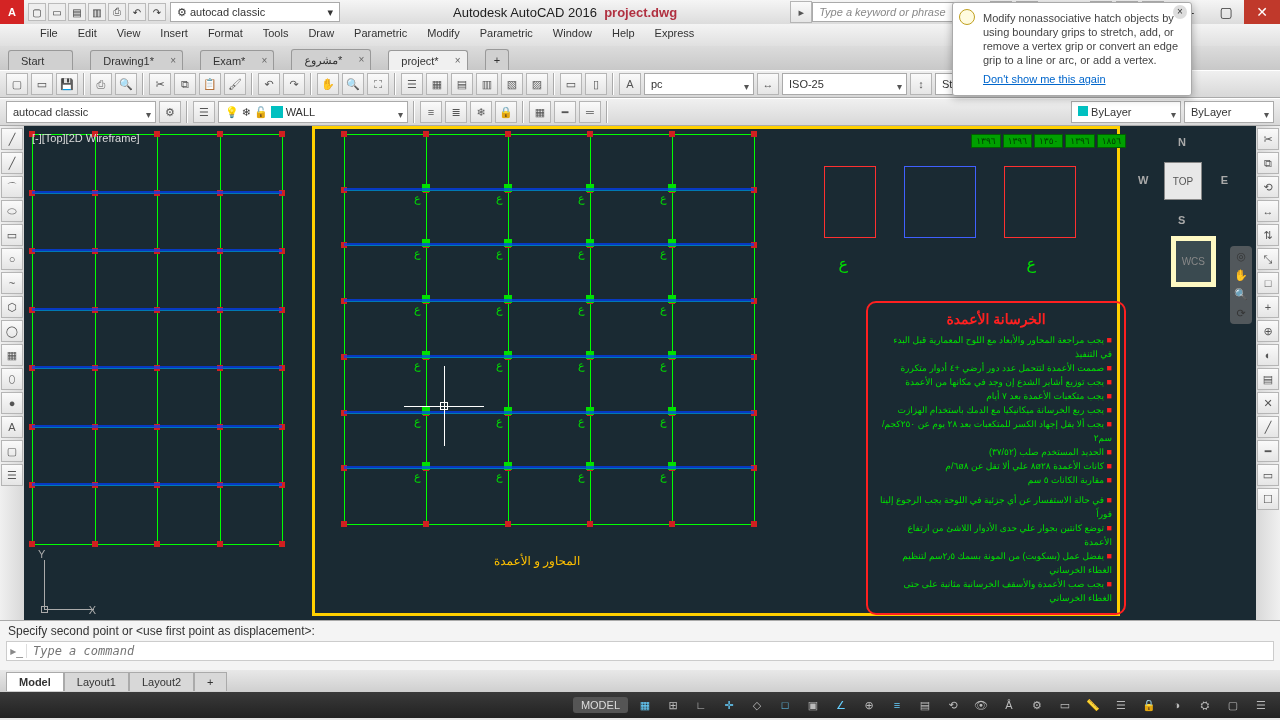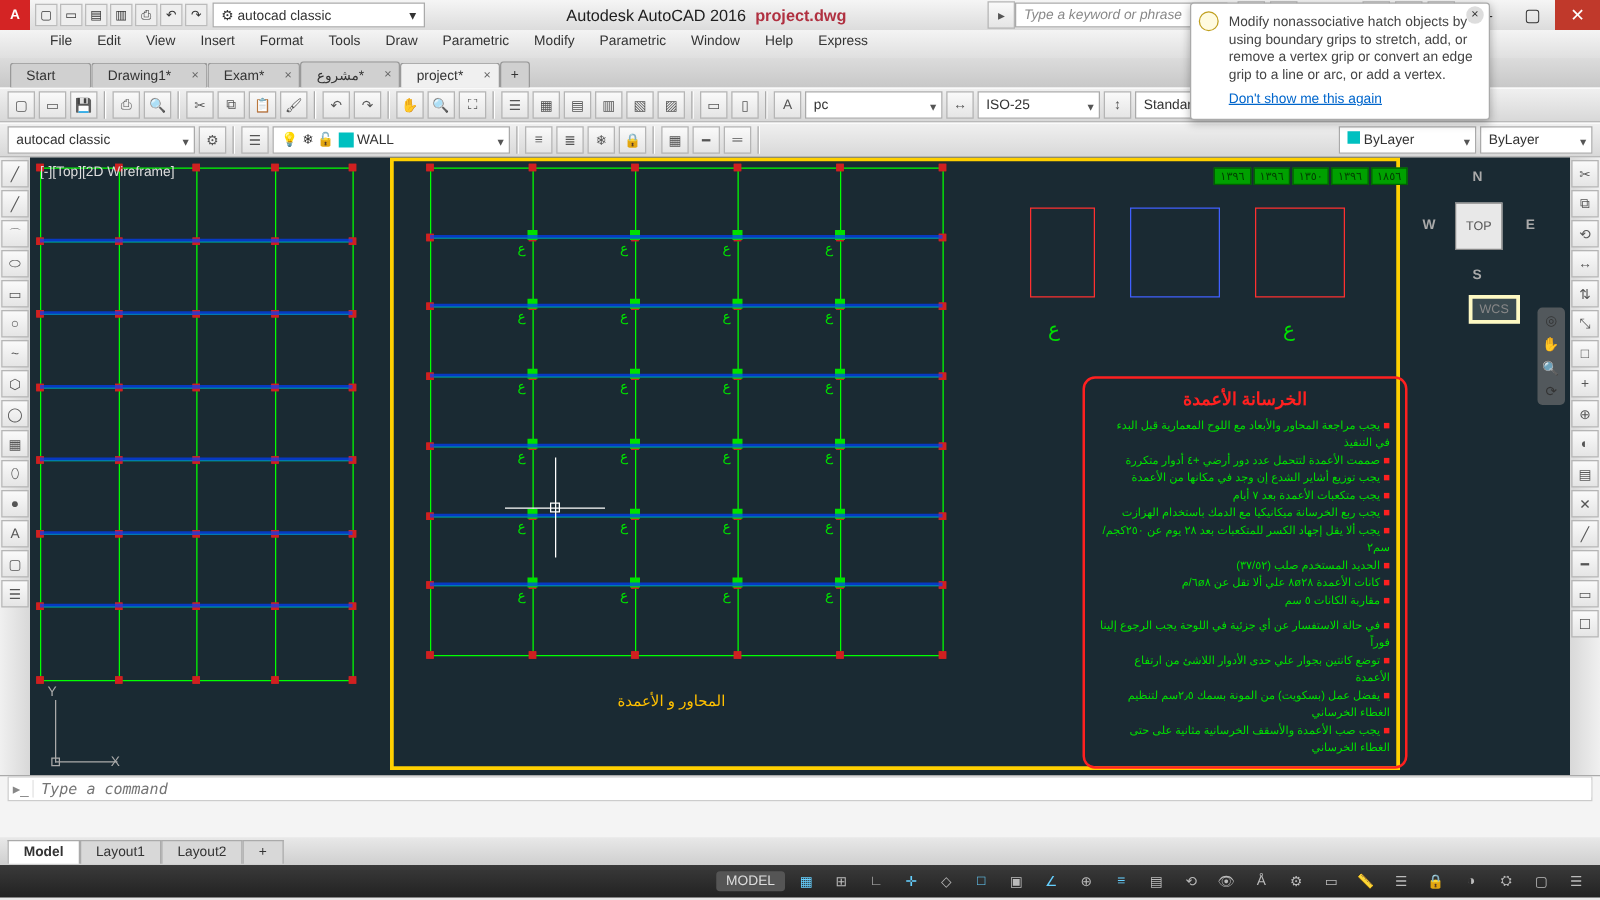--- a/index.html
+++ b/index.html
@@ -12,21 +12,21 @@
 .title { flex:1; text-align:center; font-size:13px; color:#505050; }
 .title .app { color:#202020; }
 .title .file { color:#b03040;font-weight:bold; }
 .search-box { width:170px; height:20px; background:#fff; border:1px solid #aaa; padding:0 6px; color:#888; font-style:italic; line-height:18px; }
 .signin { display:flex; align-items:center; gap:4px; padding:0 8px; }
 .winbtns { display:flex; margin-left:auto; }
 .winbtns div { width:36px; height:24px; text-align:center; line-height:24px; font-size:14px; }
 .winbtns .close { background:#c0392b; color:#fff; }
 .menubar { height:22px; background:linear-gradient(#f4f4f4,#e0e0e0); display:flex; padding-left:30px; }
 .menubar div { padding:3px 10px; cursor:pointer; }
-.tabs { height:24px; background:linear-gradient(#dcdcdc,#c8c8c8); display:flex; align-items:flex-end; padding-left:8px; gap:0; }
+.tabs { height:24px; background:linear-gradient(#dcdcdc,#c8c8c8); display:flex; align-items:flex-end; padding-left:8px; gap:17px; }
 .tab { padding:4px 28px 3px 12px; border:1px solid #999; border-bottom:none; border-radius:3px 3px 0 0; background:#d0d0d0; position:relative; font-size:11px; }
 .tab.active { background:#f0f0f0; }
 .tab .x { position:absolute; right:6px; top:4px; font-size:10px; color:#666; }
 .tab.add { padding:4px 8px; }
 .toolrow { height:28px; background:linear-gradient(#f0f0f0,#d8d8d8); border-top:1px solid #fff; border-bottom:1px solid #aaa; display:flex; align-items:center; padding:0 6px; gap:3px; }
 .tbtn { width:22px; height:22px; border:1px solid #b5b5b5; background:linear-gradient(#fafafa,#e5e5e5); cursor:pointer; display:flex; align-items:center; justify-content:center; font-size:11px; color:#555; }
 .sep { width:2px; height:22px; border-left:1px solid #aaa; border-right:1px solid #fff; margin:0 2px; }
 .combo { height:22px; border:1px solid #aaa; background:#fff; padding:0 18px 0 6px; line-height:20px; position:relative; }
 .combo::after { content:"▾"; position:absolute; right:4px; top:3px; font-size:10px; color:#555; }
 .layer-combo { width:190px; display:flex; align-items:center; gap:3px; }
@@ -48,21 +48,21 @@
 .crosshair::after { width:1px; height:80px; top:-40px; left:0; }
 .crosshair .box { width:8px; height:8px; border:1px solid #fff; position:absolute; left:-4px; top:-4px; }
 .notes-box { position:absolute; border:2px solid #ff2020; border-radius:10px; padding:8px 12px; direction:rtl; text-align:right; }
 .notes-box .title { color:#ff2020; font-size:14px; font-weight:bold; text-align:center; direction:rtl; margin-bottom:6px; }
 .notes-box .ln { color:#00e000; font-size:9px; line-height:14px; direction:rtl; }
 .notes-box .bul { color:#ff2020; }
 .viewcube { position:absolute; right:28px; top:10px; width:90px; height:90px; }
 .viewcube .cube { width:38px; height:38px; background:#e8e8e8; border:1px solid #888; position:absolute; left:26px; top:26px; text-align:center; line-height:38px; font-size:10px; color:#555; }
 .viewcube .dir { position:absolute; color:#aaa; font-size:11px; font-weight:bold; }
 .navbar { position:absolute; right:4px; top:120px; width:22px; background:rgba(120,120,120,.6); border-radius:4px; padding:4px 0; display:flex; flex-direction:column; gap:6px; align-items:center; }
-.wcs { position:absolute; right:40px; top:110px; color:#888; background:#3a4a50; border:3px solid #fef9c3; padding:3px 6px; font-size:10px; }
+.wcs { position:absolute; right:40px; top:110px; color:#888; background:#3a4a50; border:5px solid #fef9c3; padding:15px 6px; font-size:10px; }
 .ucs { position:absolute; left:10px; bottom:10px; color:#aaa; font-family:monospace; }
 .tooltip { position:absolute; right:88px; top:2px; width:240px; background:#fff; border:1px solid #aaa; border-radius:3px; box-shadow:0 2px 8px rgba(0,0,0,.3); padding:8px 10px 10px 30px; z-index:20; }
 .tooltip .bulb { position:absolute; left:6px; top:6px; width:16px; height:16px; border:1px solid #c0a020; border-radius:50%; background:#fffbe0; }
 .tooltip .ttl { font-weight:bold; font-size:12px; margin-bottom:4px; }
 .tooltip .body { font-size:11px; color:#444; line-height:14px; }
 .tooltip .link { color:#0066cc; text-decoration:underline; margin-top:6px; display:block; cursor:pointer; }
 .tooltip .xx { position:absolute; right:4px; top:2px; width:14px; height:14px; background:#ddd; border-radius:50%; text-align:center; line-height:13px; font-size:10px; cursor:pointer; }
 .cmdarea { height:50px; background:#f4f4f4; border-top:1px solid #aaa; font-family:Consolas,monospace; font-size:12px; }
 .cmdhist { padding:3px 8px; color:#333; }
 .cmdline { display:flex; align-items:center; background:#fff; border:1px solid #ccc; margin:0 6px 2px 6px; height:20px; }
@@ -168,21 +168,21 @@
   <div class="tbtn">▥</div>
   <div class="tbtn">▧</div>
   <div class="tbtn">▨</div>
   <div class="sep"></div>
   <div class="tbtn">▭</div>
   <div class="tbtn">▯</div>
   <div class="sep"></div>
   <div class="tbtn">A</div>
   <div class="combo" style="width:110px">pc</div>
   <div class="tbtn">↔</div>
-  <div class="combo" style="width:98px">ISO-25</div>
+  <div class="combo" style="width:125px">ISO-25</div>
   <div class="tbtn">↕</div>
   <div class="combo" style="width:110px">Standard</div>
   <div class="combo" style="width:110px">Standard</div>
 </div>
 
 <div class="toolrow">
   <div class="combo" style="width:150px">autocad classic</div>
   <div class="tbtn">⚙</div>
   <div class="sep"></div>
   <div class="tbtn">☰</div>
@@ -503,20 +503,21 @@
 </div>
 
 <div class="tooltip">
   <div class="bulb"></div>
   <div class="xx">×</div>
   <div class="body">Modify nonassociative hatch objects by using boundary grips to stretch, add, or remove a vertex grip or convert an edge grip to a line or arc, or add a vertex.</div>
   <a class="link">Don't show me this again</a>
 </div>
 
 <div class="cmdarea">
+  <div class="cmdhist">Specify second point or &lt;use first point as displacement&gt;:</div>
   <div class="cmdline">
     <div class="ic">▸_</div>
     <input placeholder="Type a command" style="">
   </div>
 </div>
 
 <div class="btmtabs" id="btmtabs">
     <div class="btab active">Model</div>
     <div class="btab">Layout1</div>
     <div class="btab">Layout2</div>

